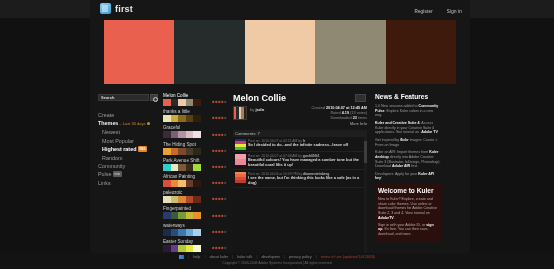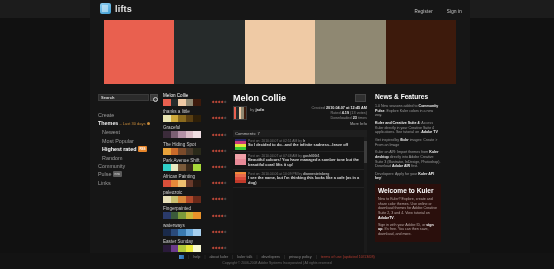--- a/index.html
+++ b/index.html
@@ -115,21 +115,21 @@
 <body>
 
 <div class="page">
 
   <div class="topbar"></div>
   <div class="stage"></div>
 
   <div class="brandrow">
     <div class="brand">
       <span class="logo"></span>
-      <span class="brand-name">lifts</span>
+      <span class="brand-name">first</span>
     </div>
     <div class="authlinks">
       <span>Register</span>
       <span>Sign in</span>
     </div>
   </div>
 
   <div class="hero" id="hero">
       <div class="sw" style="background: rgb(233, 96, 79);"></div>
       <div class="sw" style="background: rgb(38, 43, 43);"></div>

